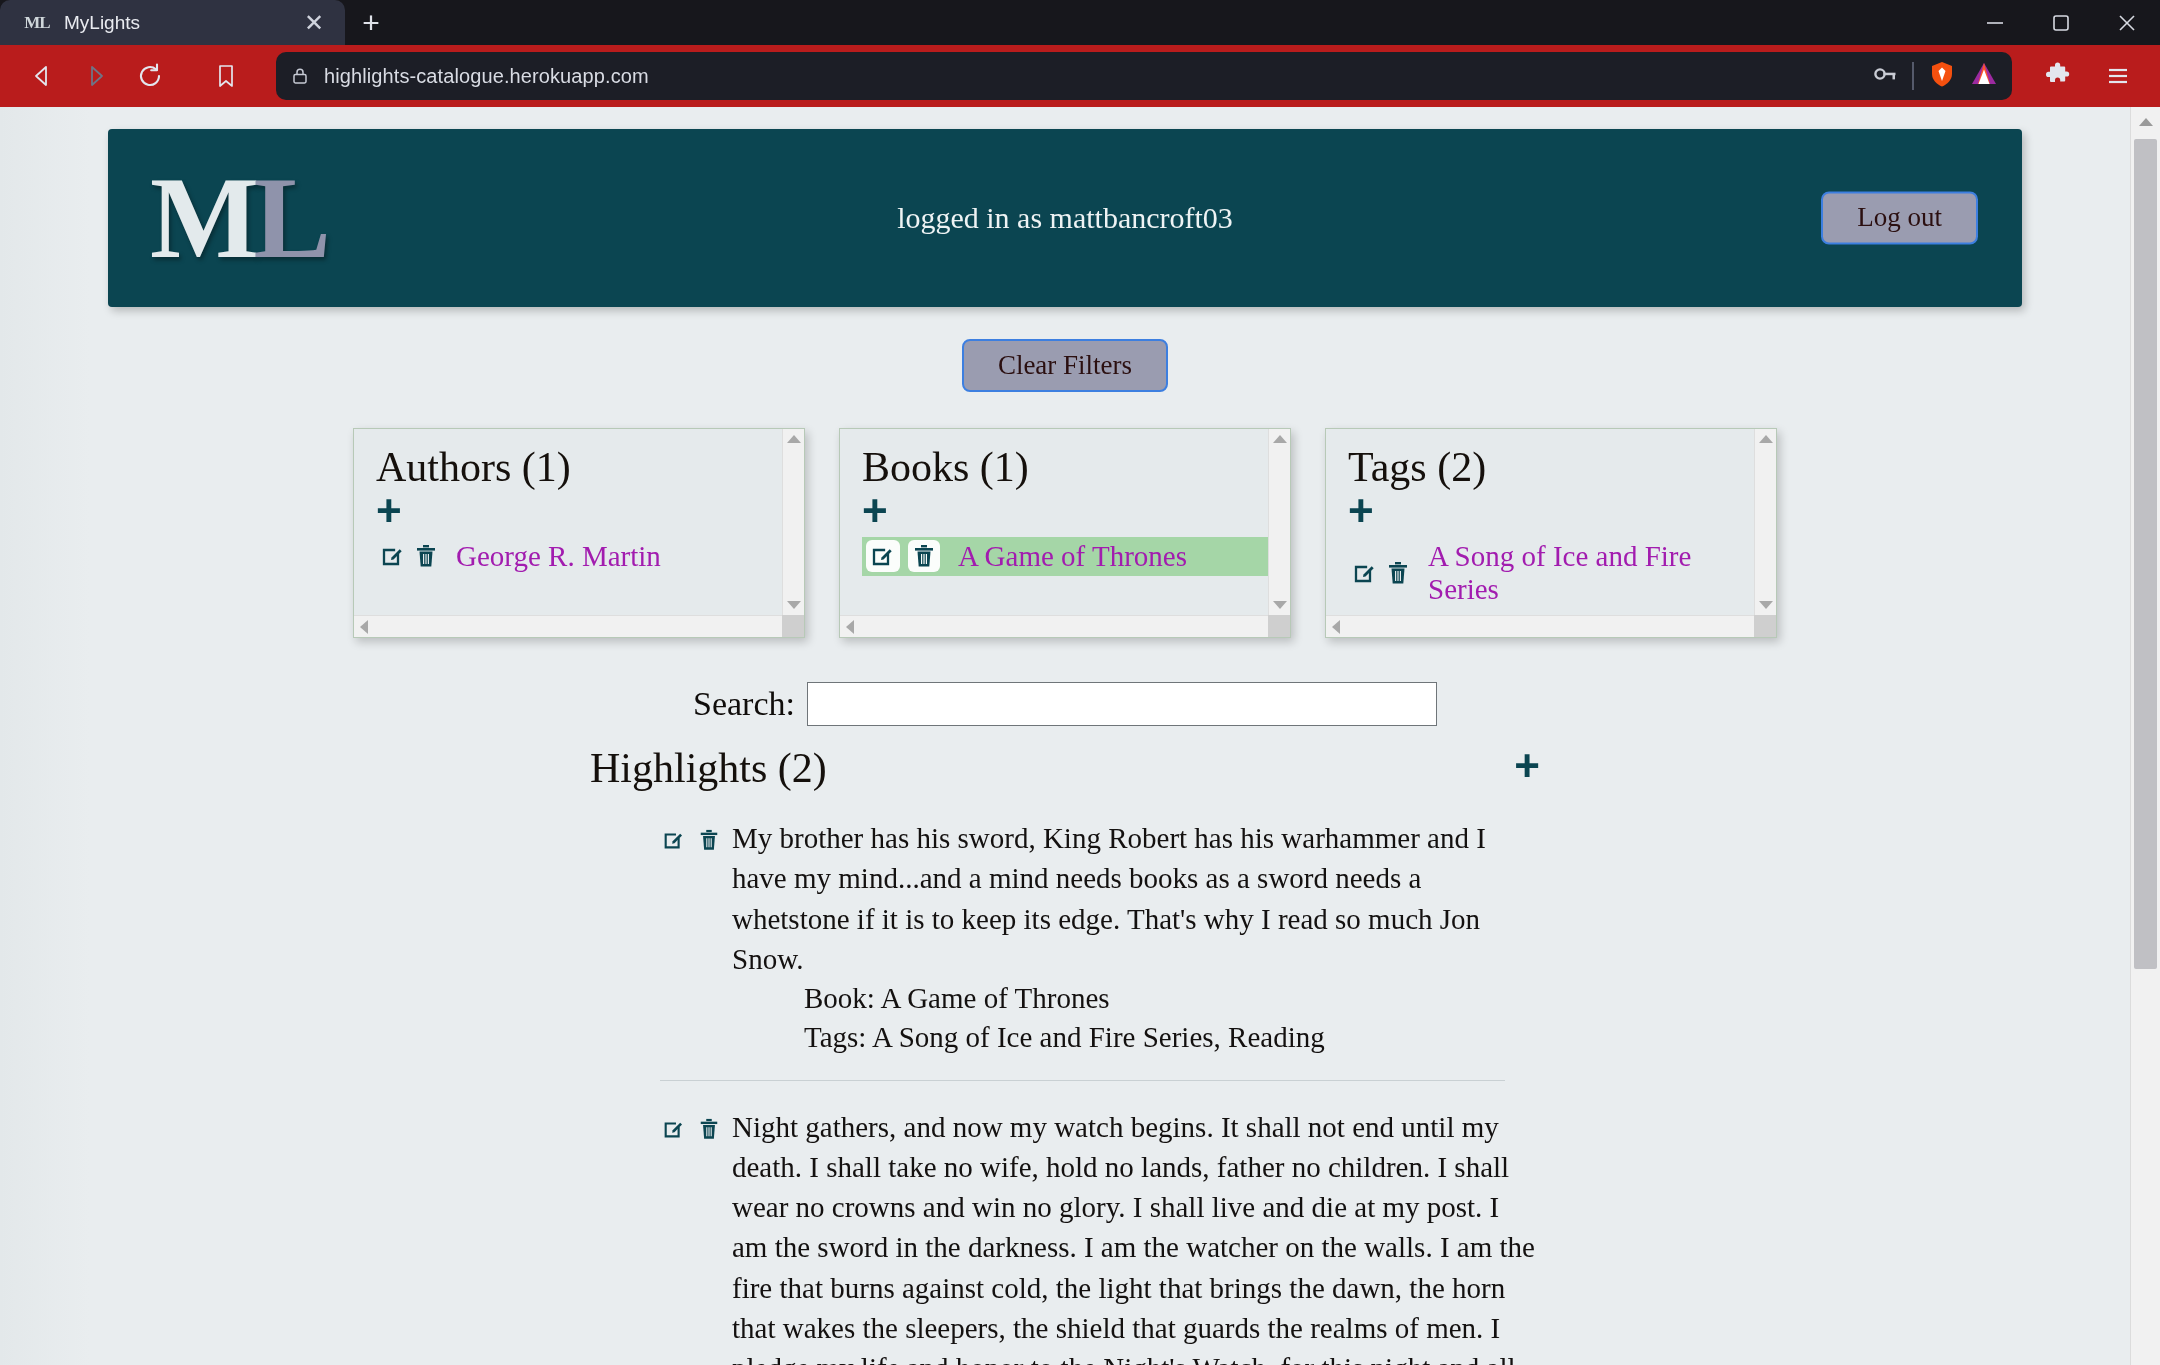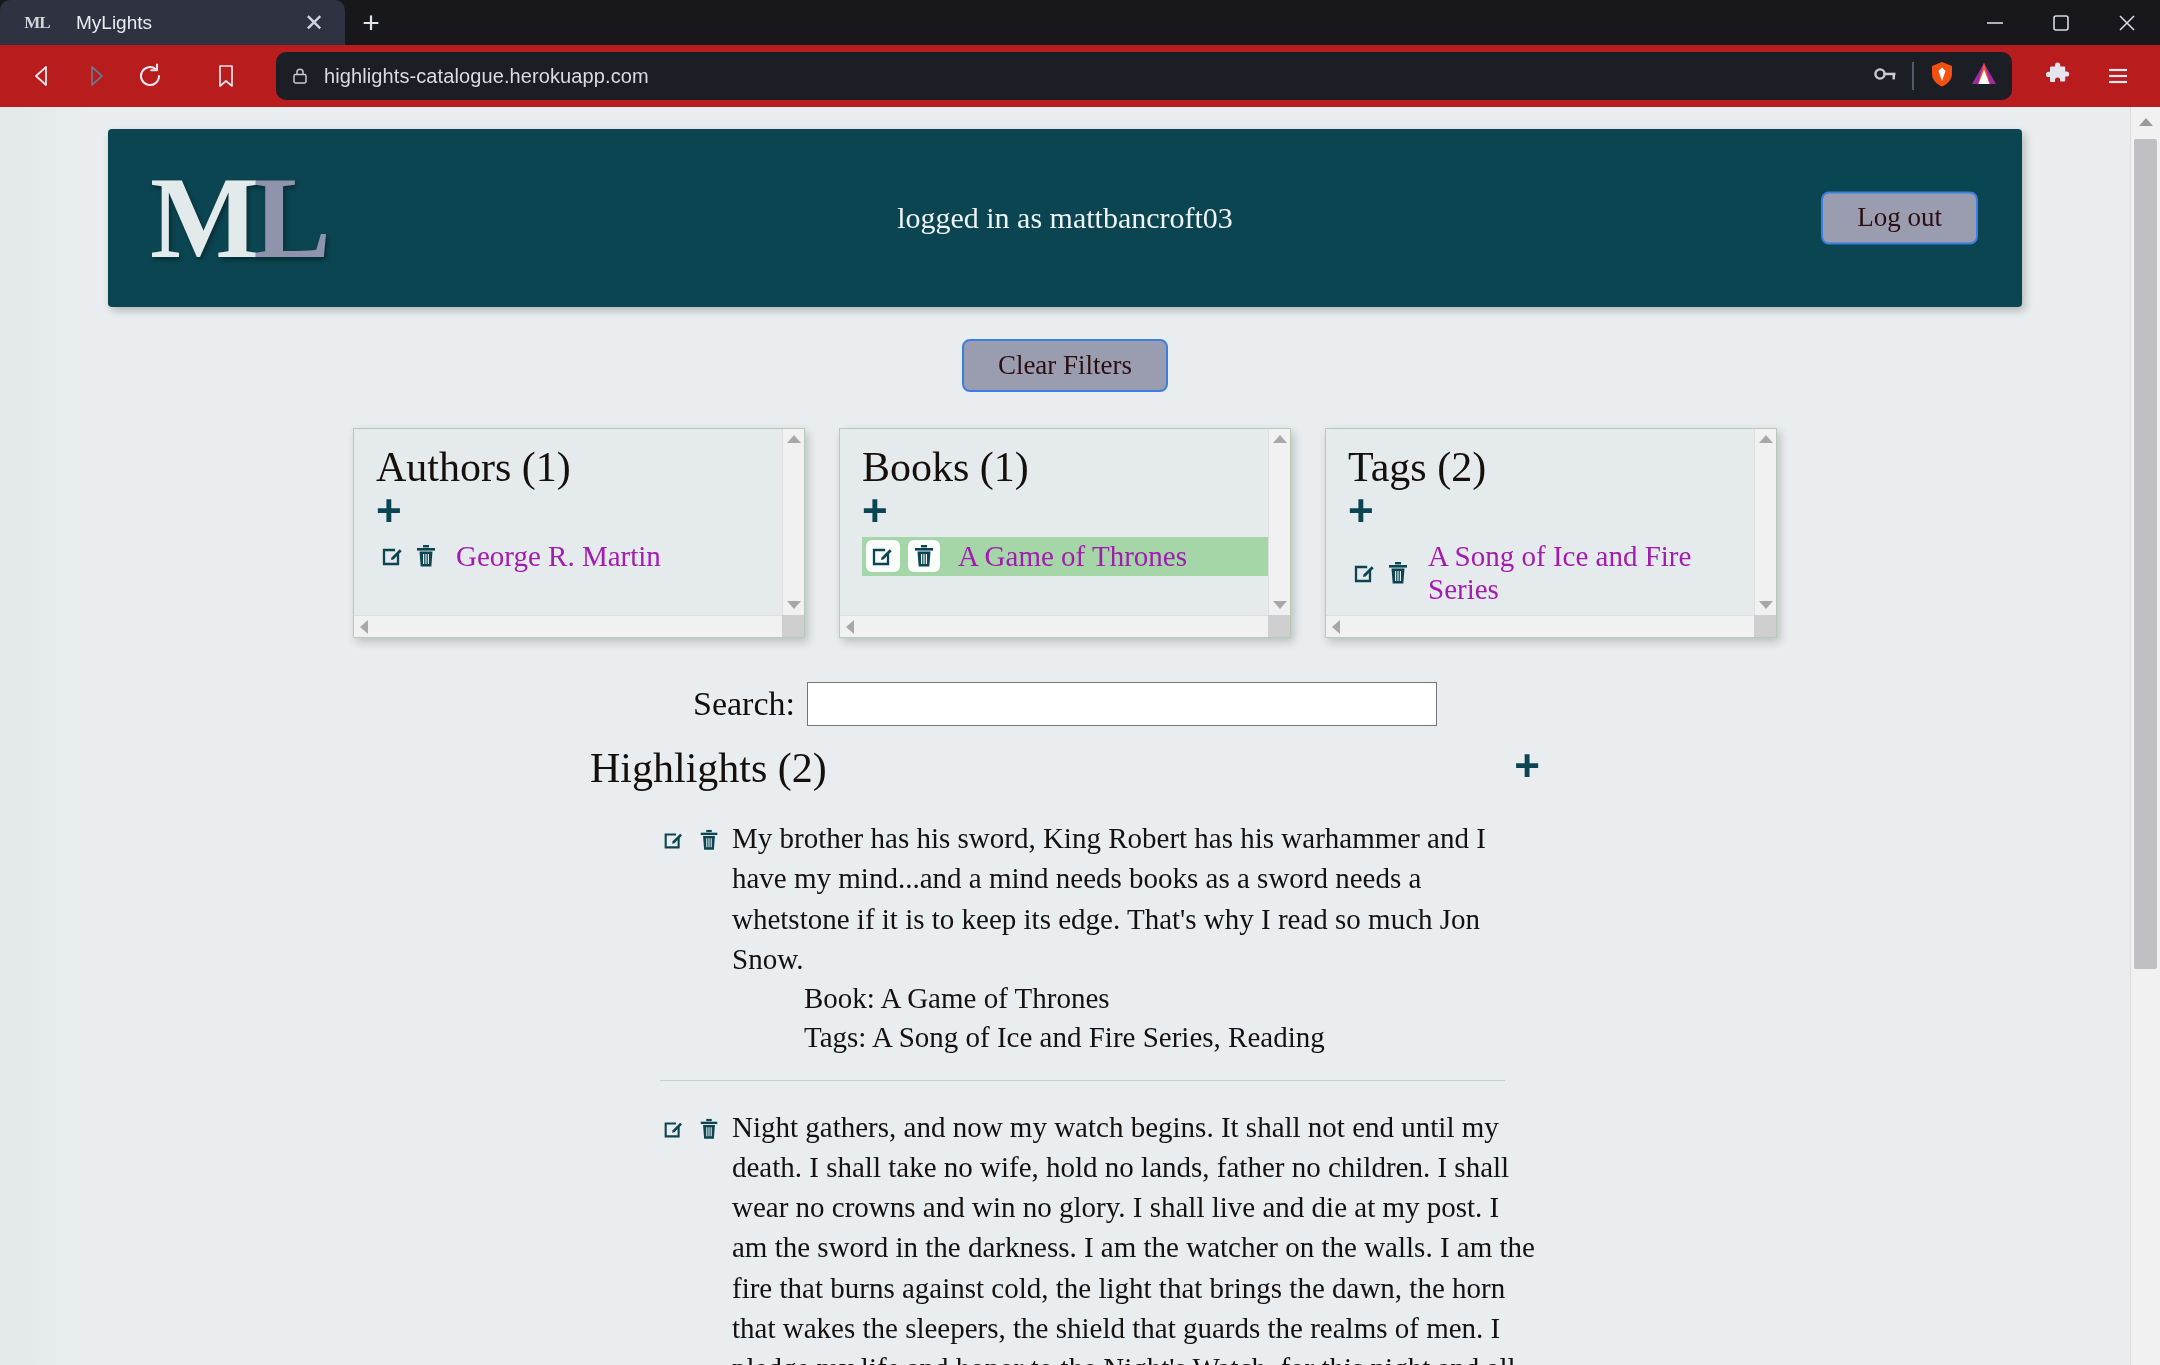--- a/index.html
+++ b/index.html
@@ -13,21 +13,21 @@
   
   .browser { width: 2160px; height: 1365px; display: flex; flex-direction: column; }
 
   .titlebar {
     height: 45px; background: #17171c; display: flex; align-items: flex-end;
     position: relative; flex: 0 0 45px;
   }
   .tabstrip { display: flex; align-items: flex-end; height: 45px; }
   .tab {
     width: 345px; height: 45px; background: #2f3241; border-radius: 10px 10px 0 0;
-    display: flex; align-items: center; padding: 0 14px 0 24px; gap: 26px;
+    display: flex; align-items: center; padding: 0 14px 0 24px; gap: 14px;
     position: relative;
   }
   .tab-favicon {
     width: 26px; height: 26px; display: flex; align-items: center; justify-content: center;
     font-family: "Liberation Serif", serif; font-size: 17px; color: #cfd6da; font-weight: bold;
     letter-spacing: -1px;
   }
   .tab-title {
     flex: 1; color: #e9ebf0; font-size: 19px; white-space: nowrap; overflow: hidden;
   }

